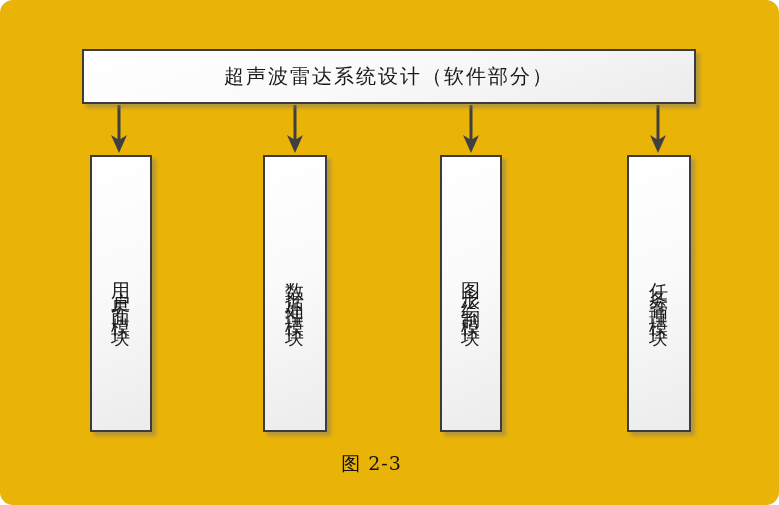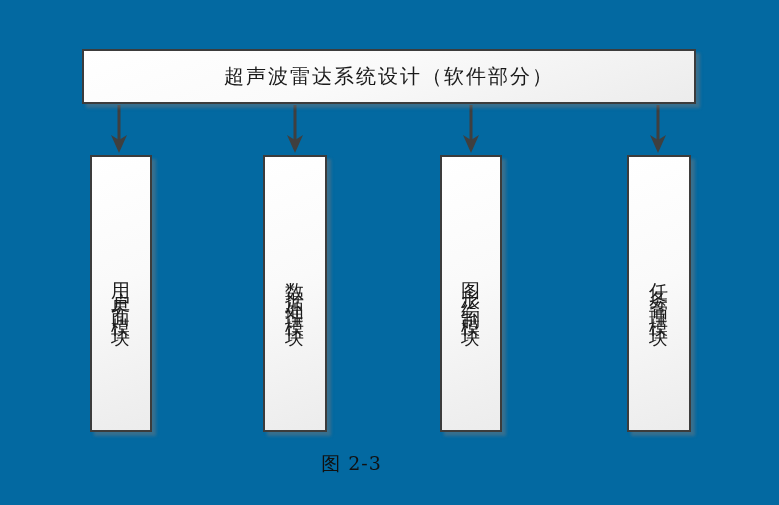--- a/index.html
+++ b/index.html
@@ -4,24 +4,25 @@
 <style>
   html, body {
     margin: 0;
     padding: 0;
     background: #ffffff;
   }
   .page {
     position: relative;
     width: 779px;
     height: 505px;
-    background: #0369a1;
+    background: #eab308;
     overflow: hidden;
     font-family: "DejaVu Sans", "Liberation Sans", sans-serif;
     color: #1c1c1c;
+    border-radius: 13px;
   }
   .arrows-layer {
     position: absolute;
     left: 0;
     top: 0;
     width: 779px;
     height: 505px;
     pointer-events: none;
   }
   .node-box {
@@ -68,20 +69,21 @@
     left: 0;
     top: 451px;
     width: 749px;
     display: flex;
     justify-content: center;
     align-items: baseline;
     font-family: "DejaVu Serif", "Liberation Serif", serif;
     font-size: 19px;
     color: #111111;
     white-space: nowrap;
+    padding-left: 20px;
   }
   .caption .fig-number {
     margin-right: 46px;
     letter-spacing: 1px;
   }
   .caption .fig-text {
     letter-spacing: 1px;
   }
 </style>
 </head>

